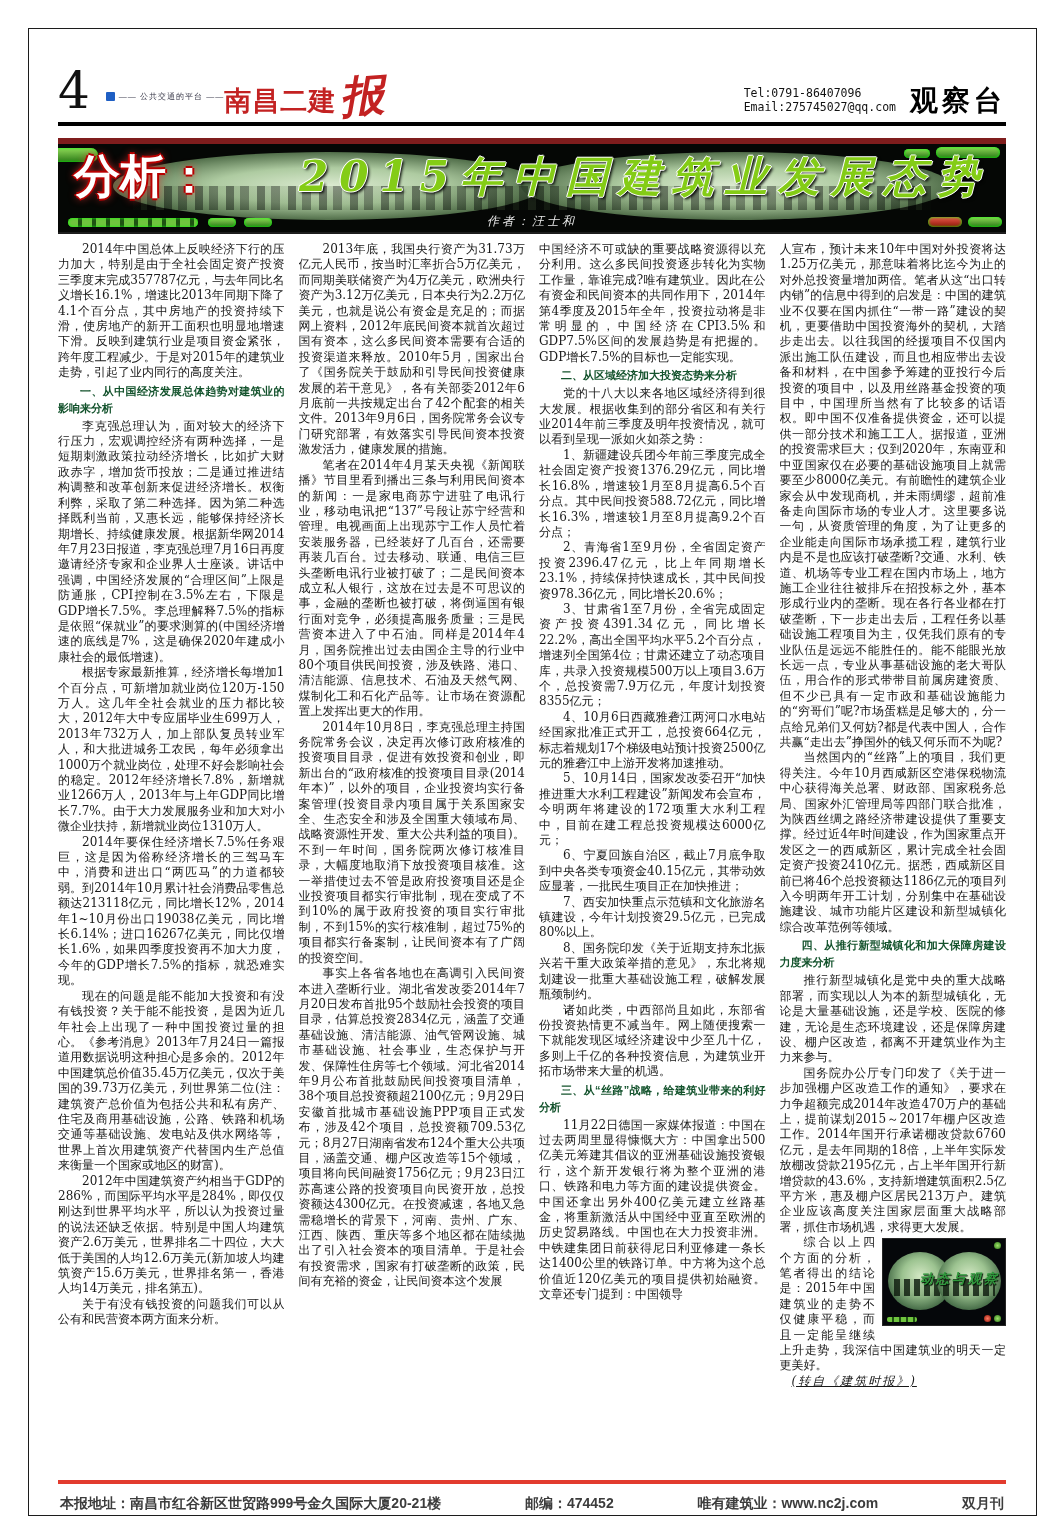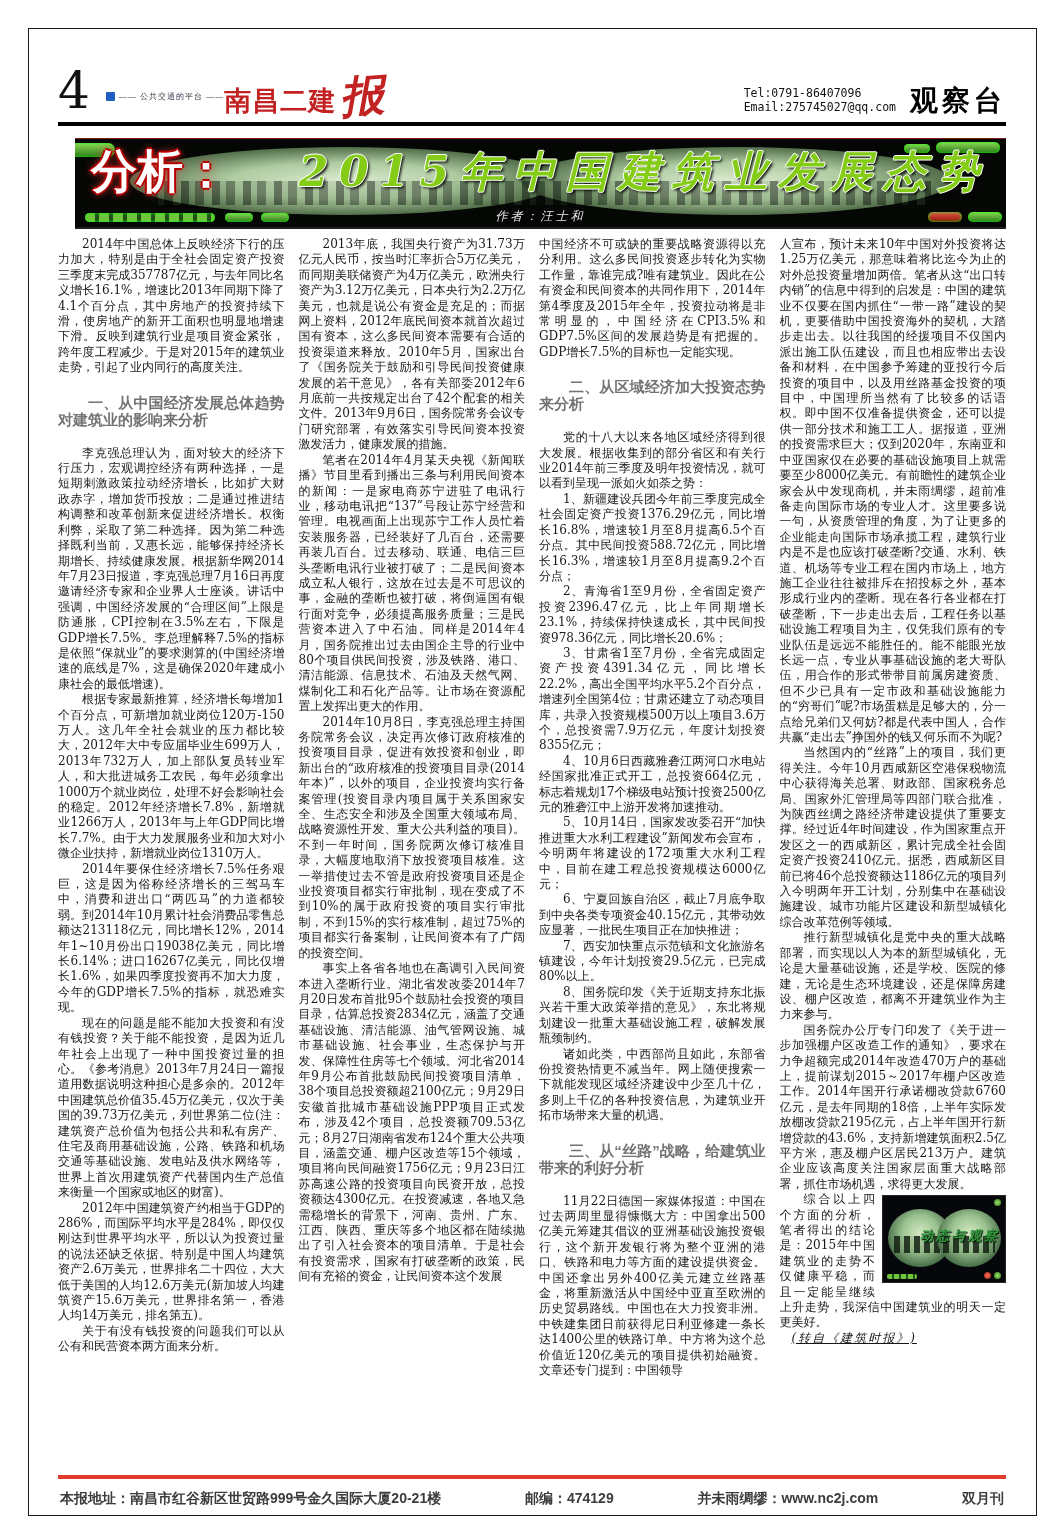--- a/index.html
+++ b/index.html
@@ -21,21 +21,21 @@
   .mast-suffix{font-size:44px;line-height:40px;font-weight:bold;color:#c32222;font-style:italic;
                font-family:"DejaVu Serif",serif;transform:rotate(-4deg);}
   .contacts{margin-left:auto;text-align:left;font-family:"DejaVu Sans Mono","Liberation Mono",monospace;
             font-size:11.5px;line-height:14px;color:#111;align-self:flex-end;padding-bottom:2px;}
   .section-name{font-size:28px;font-weight:bold;color:#000;margin-left:14px;letter-spacing:4px;
                 font-family:"Liberation Sans",sans-serif;align-self:flex-end;line-height:30px;}
   .header-rule{margin-top:6px;height:0;border-top:4px solid #000;}
 
   
   .banner{position:relative;margin-top:12px;height:88px;background:#050705;overflow:hidden;
-          border-top:1px solid #7f1d1d;border-bottom:2px solid #1d1d1d;margin-left:17px;}
+          border-top:6px solid #7f1d1d;border-bottom:2px solid #1d1d1d;}
   .blob{position:absolute;top:8px;height:68px;border-radius:50%;
         background:radial-gradient(ellipse at center,#dcebd1 0%,#aecba1 38%,#4d6a46 72%,rgba(5,8,5,0) 100%);}
   .b1{left:55px;width:430px;} .b2{right:55px;width:430px;}
   .skyline{position:absolute;left:75px;right:75px;top:42px;height:24px;opacity:.8;
         background:repeating-linear-gradient(90deg,rgba(8,14,8,.6) 0 8px,rgba(70,100,60,.25) 8px 14px,
         rgba(8,14,8,.5) 14px 23px,rgba(100,130,85,.25) 23px 31px);}
   .banner-title{position:absolute;left:16px;right:16px;top:2px;display:flex;justify-content:space-between;
         align-items:center;height:62px;white-space:nowrap;}
   .t-prefix{font-size:46px;font-weight:bold;color:#ffffff;font-family:"Liberation Sans",sans-serif;
         text-shadow:-2px 0 0 #b80000,2px 0 0 #b80000,0 -2px 0 #b80000,0 2px 0 #b80000,0 0 8px #e33;}
@@ -51,21 +51,21 @@
          background:repeating-linear-gradient(90deg,#6fc43e 0 10px,#1e5212 10px 14px);}
   .d-bl2{left:150px;bottom:5px;width:28px;height:9px;} .d-bl3{left:186px;bottom:5px;width:28px;height:9px;}
   .d-br-red{right:44px;bottom:5px;width:34px;height:10px;background:linear-gradient(#e85a4a,#8f1408);}
   .d-br-grn{right:4px;bottom:5px;width:34px;height:10px;}
 
   
   .body-cols{display:flex;gap:14px;margin-top:8px;height:1232px;overflow:hidden;}
   .col{flex:1 1 0;overflow:hidden;text-align:justify;font-size:12px;line-height:15.4px;color:#181818;}
   .col p{margin:0;text-indent:2em;}
   .col p.noindent{text-indent:0;}
-  .col h3{margin:18px 0;color:#737373;font-size:15px;line-height:17px;font-weight:bold;
+  .col h3{margin:2px 0;color:#14532d;font-size:11px;line-height:17px;font-weight:bold;
           text-indent:2em;font-family:"Liberation Sans",sans-serif;}
   .col p.credit{text-indent:1em;letter-spacing:2px;font-style:italic;text-decoration:underline;}
 
   
   .thumb{float:right;width:122px;height:86px;background:#05070a;border:1px solid #262626;
          margin:3px 0 2px 7px;position:relative;overflow:hidden;}
   .lens{position:absolute;top:13px;width:64px;height:58px;border-radius:50%;
         background:radial-gradient(circle at 50% 42%,#d3e8c4 0%,#9cc390 38%,#486e49 72%,#142017 100%);}
   .lens::after{content:"";position:absolute;left:10%;right:10%;top:46%;height:30%;
         background:repeating-linear-gradient(90deg,rgba(18,32,18,.85) 0 6px,rgba(120,150,110,.3) 6px 10px);}
@@ -161,38 +161,39 @@
           <p>6、宁夏回族自治区，截止7月底争取到中央各类专项资金40.15亿元，其带动效应显著，一批民生项目正在加快推进；</p>
           <p>7、西安加快重点示范镇和文化旅游名镇建设，今年计划投资29.5亿元，已完成80%以上。</p>
           <p>8、国务院印发《关于近期支持东北振兴若干重大政策举措的意见》，东北将规划建设一批重大基础设施工程，破解发展瓶颈制约。</p>
           <p>诸如此类，中西部尚且如此，东部省份投资热情更不减当年。网上随便搜索一下就能发现区域经济建设中少至几十亿，多则上千亿的各种投资信息，为建筑业开拓市场带来大量的机遇。</p>
           <h3>三、从“丝路”战略，给建筑业带来的利好分析</h3>
           <p>11月22日德国一家媒体报道：中国在过去两周里显得慷慨大方：中国拿出500亿美元筹建其倡议的亚洲基础设施投资银行，这个新开发银行将为整个亚洲的港口、铁路和电力等方面的建设提供资金。中国还拿出另外400亿美元建立丝路基金，将重新激活从中国经中亚直至欧洲的历史贸易路线。中国也在大力投资非洲。中铁建集团日前获得尼日利亚修建一条长达1400公里的铁路订单。中方将为这个总价值近120亿美元的项目提供初始融资。文章还专门提到：中国领导</p>
         </div>
       <div class="col">
           <p class="noindent">人宣布，预计未来10年中国对外投资将达1.25万亿美元，那意味着将比迄今为止的对外总投资量增加两倍。笔者从这“出口转内销”的信息中得到的启发是：中国的建筑业不仅要在国内抓住“一带一路”建设的契机，更要借助中国投资海外的契机，大踏步走出去。以往我国的经援项目不仅国内派出施工队伍建设，而且也相应带出去设备和材料，在中国参予筹建的亚投行今后投资的项目中，以及用丝路基金投资的项目中，中国理所当然有了比较多的话语权。即中国不仅准备提供资金，还可以提供一部分技术和施工工人。据报道，亚洲的投资需求巨大；仅到2020年，东南亚和中亚国家仅在必要的基础设施项目上就需要至少8000亿美元。有前瞻性的建筑企业家会从中发现商机，并未雨绸缪，超前准备走向国际市场的专业人才。这里要多说一句，从资质管理的角度，为了让更多的企业能走向国际市场承揽工程，建筑行业内是不是也应该打破垄断?交通、水利、铁道、机场等专业工程在国内市场上，地方施工企业往往被排斥在招投标之外，基本形成行业内的垄断。现在各行各业都在打破垄断，下一步走出去后，工程任务以基础设施工程项目为主，仅凭我们原有的专业队伍是远远不能胜任的。能不能眼光放长远一点，专业从事基础设施的老大哥队伍，用合作的形式带带目前属房建资质、但不少已具有一定市政和基础设施能力的“穷哥们”呢?市场蛋糕是足够大的，分一点给兄弟们又何妨?都是代表中国人，合作共赢“走出去”挣国外的钱又何乐而不为呢?</p>
           <p>当然国内的“丝路”上的项目，我们更得关注。今年10月西咸新区空港保税物流中心获得海关总署、财政部、国家税务总局、国家外汇管理局等四部门联合批准，为陕西丝绸之路经济带建设提供了重要支撑。经过近4年时间建设，作为国家重点开发区之一的西咸新区，累计完成全社会固定资产投资2410亿元。据悉，西咸新区目前已将46个总投资额达1186亿元的项目列入今明两年开工计划，分别集中在基础设施建设、城市功能片区建设和新型城镇化综合改革范例等领域。</p>
+          <h3>四、从推行新型城镇化和加大保障房建设力度来分析</h3>
           <p>推行新型城镇化是党中央的重大战略部署，而实现以人为本的新型城镇化，无论是大量基础设施，还是学校、医院的修建，无论是生态环境建设，还是保障房建设、棚户区改造，都离不开建筑业作为主力来参与。</p>
           <p>国务院办公厅专门印发了《关于进一步加强棚户区改造工作的通知》，要求在力争超额完成2014年改造470万户的基础上，提前谋划2015～2017年棚户区改造工作。2014年国开行承诺棚改贷款6760亿元，是去年同期的18倍，上半年实际发放棚改贷款2195亿元，占上半年国开行新增贷款的43.6%，支持新增建筑面积2.5亿平方米，惠及棚户区居民213万户。建筑企业应该高度关注国家层面重大战略部署，抓住市场机遇，求得更大发展。</p>
           <p>
   <span class="thumb">
     <span class="lens c1"></span>
     <span class="lens c2"></span>
     <span class="thumb-caption">动态与观察</span>
     <span class="thumb-dot td-g1"></span>
     <span class="thumb-dot td-g2"></span>
     <span class="thumb-dot td-r"></span>
     <span class="thumb-bar"></span>
   </span>
 综合以上四个方面的分析，笔者得出的结论是：2015年中国建筑业的走势不仅健康平稳，而且一定能呈继续上升走势，我深信中国建筑业的明天一定更美好。</p>
           <p class="credit">(转自《建筑时报》)</p>
         </div>
     </div>
 
     <div class="red-rule"></div>
     <div class="footer">
       <span>本报地址：南昌市红谷新区世贸路999号金久国际大厦20-21楼</span>
-      <span>邮编：474129</span>
-      <span>并未雨绸缪：www.nc2j.com</span>
+      <span>邮编：474452</span>
+      <span>唯有建筑业：www.nc2j.com</span>
       <span>双月刊</span>
     </div>
   </div>
 </div>
 
 </body></html>

